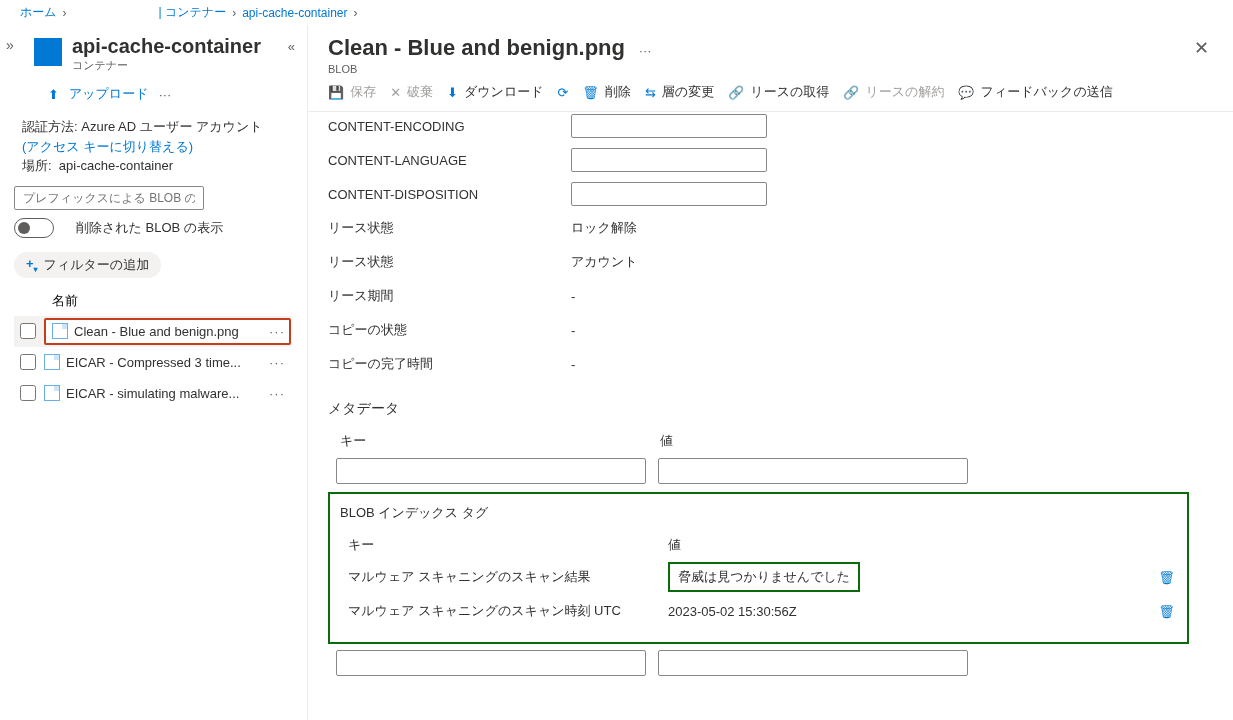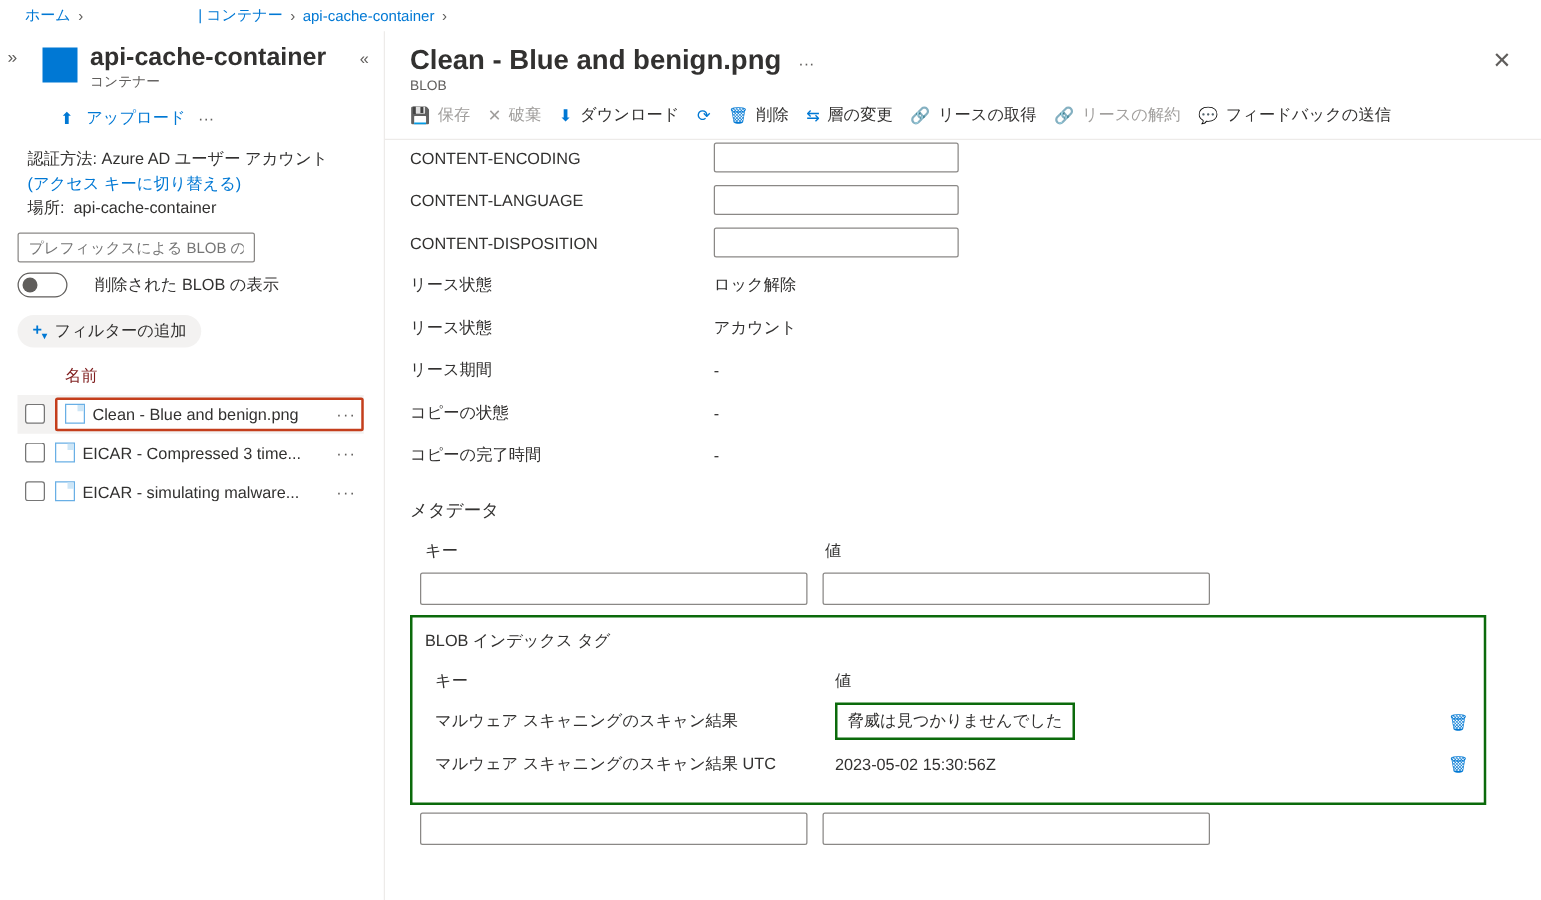--- a/index.html
+++ b/index.html
@@ -24,21 +24,21 @@
 .uploadrow { display:flex; align-items:center; gap:10px; margin:10px 0 14px 34px; color:#0078d4; }
 .uploadrow .more { color:#605e5c; }
 .meta-lines { margin-left:8px; line-height:1.5; font-size:13px;}
 .meta-lines a { color:#0078d4; text-decoration:none;margin-top:17px;}
 .searchbox { margin:10px 0 8px 0; width: 190px; height: 24px; border:1px solid #8a8886; border-radius:2px; padding:2px 8px; font-size:12px; color:#605e5c; background:#fff;}
 .toggle-row { display:flex; align-items:center; gap:22px; font-size:13px; margin-bottom:14px;}
 .toggle { width:40px; height:20px; border-radius:10px; border:1px solid #605e5c; position:relative; background:#fff;}
 .toggle::after{ content:""; position:absolute; left:3px; top:3px; width:12px; height:12px; border-radius:50%; background:#605e5c;}
 .pill { display:inline-flex; align-items:center; gap:6px; background:#f3f2f1; border-radius:14px; padding:4px 12px; font-size:13px; color:#323130; margin-bottom:14px;}
 .pill .plus{ color:#0078d4; font-weight:bold;}
-.col-header{ margin-left:38px; font-size:13px; color:#7f1d1d; margin-bottom:6px;}
+.col-header{ margin-left:38px; font-size:13px; color:#000000; margin-bottom:6px;}
 .blob-row { display:flex; align-items:center; height:31px; padding-left:6px; position:relative;}
 .blob-row input[type=checkbox]{ width:16px; height:16px; margin-right:8px; border:1px solid #8a8886;}
 .blob-row .file-icon{ width:16px; height:16px; display:inline-block; background:#fff; border:1px solid #69afe5; position:relative; margin-right:6px;}
 .blob-row .file-icon::after{ content:""; position:absolute; right:0; top:0; width:5px; height:5px; background:#cde6f7;}
 .blob-row .label { font-size:13px; white-space:nowrap; overflow:hidden; text-overflow:ellipsis; max-width:180px;}
 .blob-row .dots { position:absolute; right:6px; color:#605e5c; letter-spacing:1px;}
 .blob-row.highlight { border:2px solid #c43e1c; border-radius:2px; background:#fff;}
 .blob-row.selected-wrap{ background:#f3f2f1;}
 
 .mainpane{ flex:1; position:relative; display:flex; flex-direction:column; overflow:hidden;}
@@ -254,21 +254,21 @@
         <div class="kv-header">
           <div class="kh">キー</div>
           <div class="vh">値</div>
         </div>
         <div class="tag-row">
           <div class="tk">マルウェア スキャニングのスキャン結果</div>
           <div class="tv boxed">脅威は見つかりませんでした</div>
           <span class="trash">🗑</span>
         </div>
         <div class="tag-row">
-          <div class="tk">マルウェア スキャニングのスキャン結果 UTC</div>
+          <div class="tk">マルウェア スキャニングのスキャン時刻 UTC</div>
           <div class="tv">2023-05-02 15:30:56Z</div>
           <span class="trash">🗑</span>
         </div>
       </div>
       <div class="kv-row" style="margin-top:6px;">
         <input class="key" style="">
         <input class="val" style="">
       </div>
     </div>
   </div>

